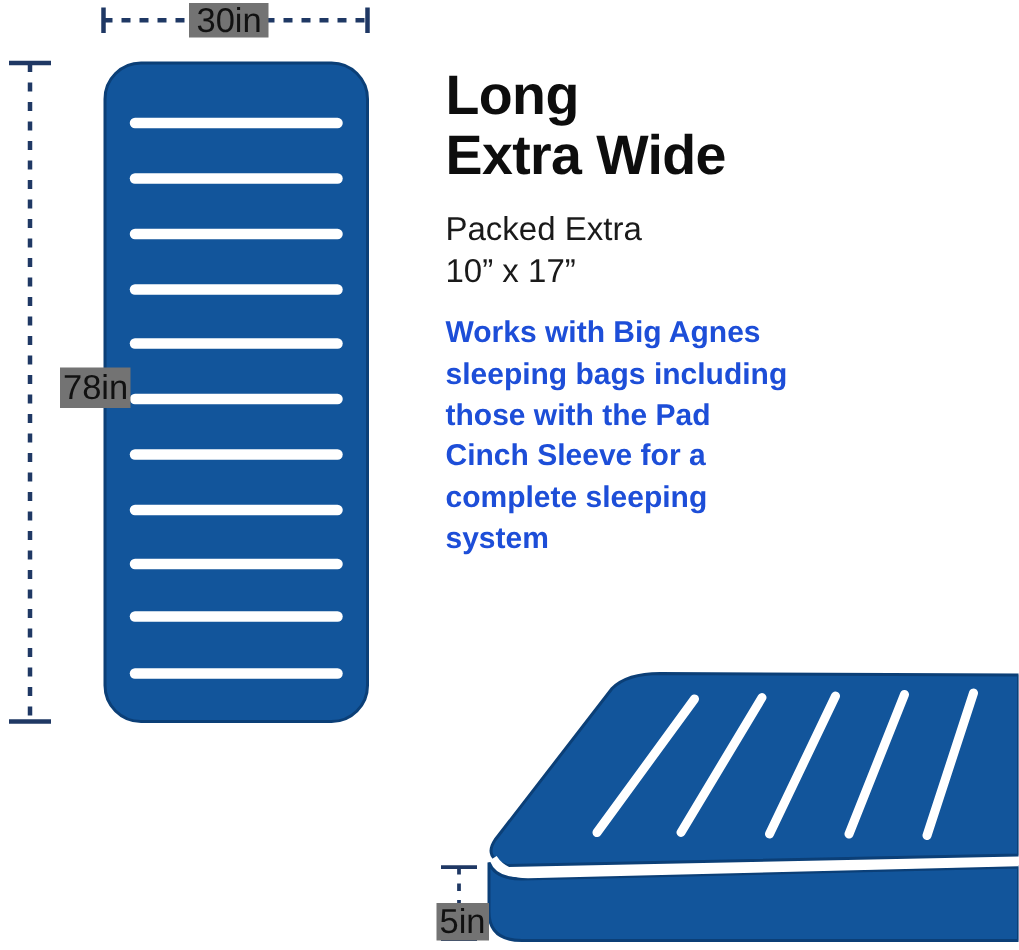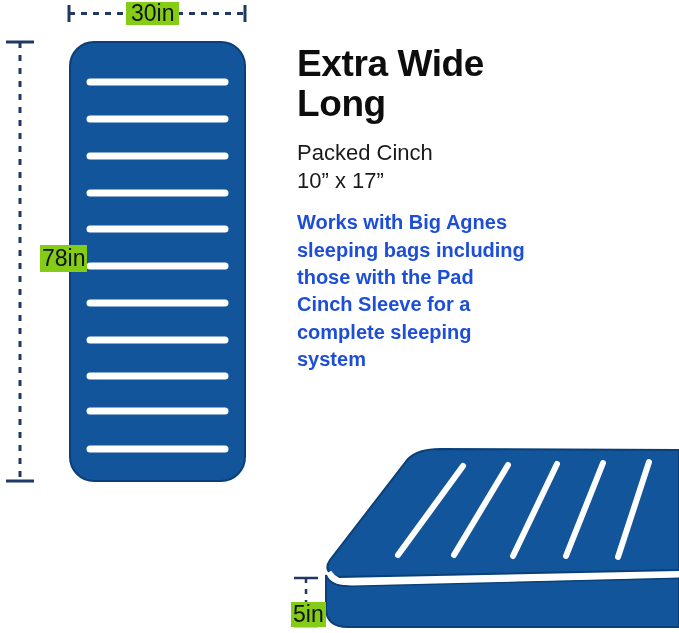--- a/index.html
+++ b/index.html
@@ -23,21 +23,21 @@
     height: 633px;
   }
 
   
   .dim-label {
     position: absolute;
     font-family: "Liberation Sans", sans-serif;
     font-size: 23px;
     font-weight: 400;
     color: #111111;
-    background: #84cc16;
+    background: #737373;
     line-height: 1;
     white-space: nowrap;
   }
   #dim-width-label {
     left: 126px;
     top: 2px;
     padding: 0 5px;
   }
   #dim-height-label {
     left: 0px;
@@ -158,25 +158,25 @@
   </svg>
 
   <div class="dim-label" id="dim-width-label">30in</div>
 
   <div class="dim-label" id="dim-height-label">78in</div>
 
   <div class="dim-label" id="dim-thickness-label">5in</div>
 
   <div class="text-panel">
     <div class="headline">
+      <div>Long</div>
       <div>Extra Wide</div>
-      <div>Long</div>
     </div>
 
     <div class="sub-block">
-      <div>Packed Cinch</div>
+      <div>Packed Extra</div>
       <div>10” x 17”</div>
     </div>
 
     <div class="body-copy">Works with Big Agnes sleeping bags including those with the Pad Cinch Sleeve for a complete sleeping system</div>
   </div>
 
 </div>
 
 </body></html>

